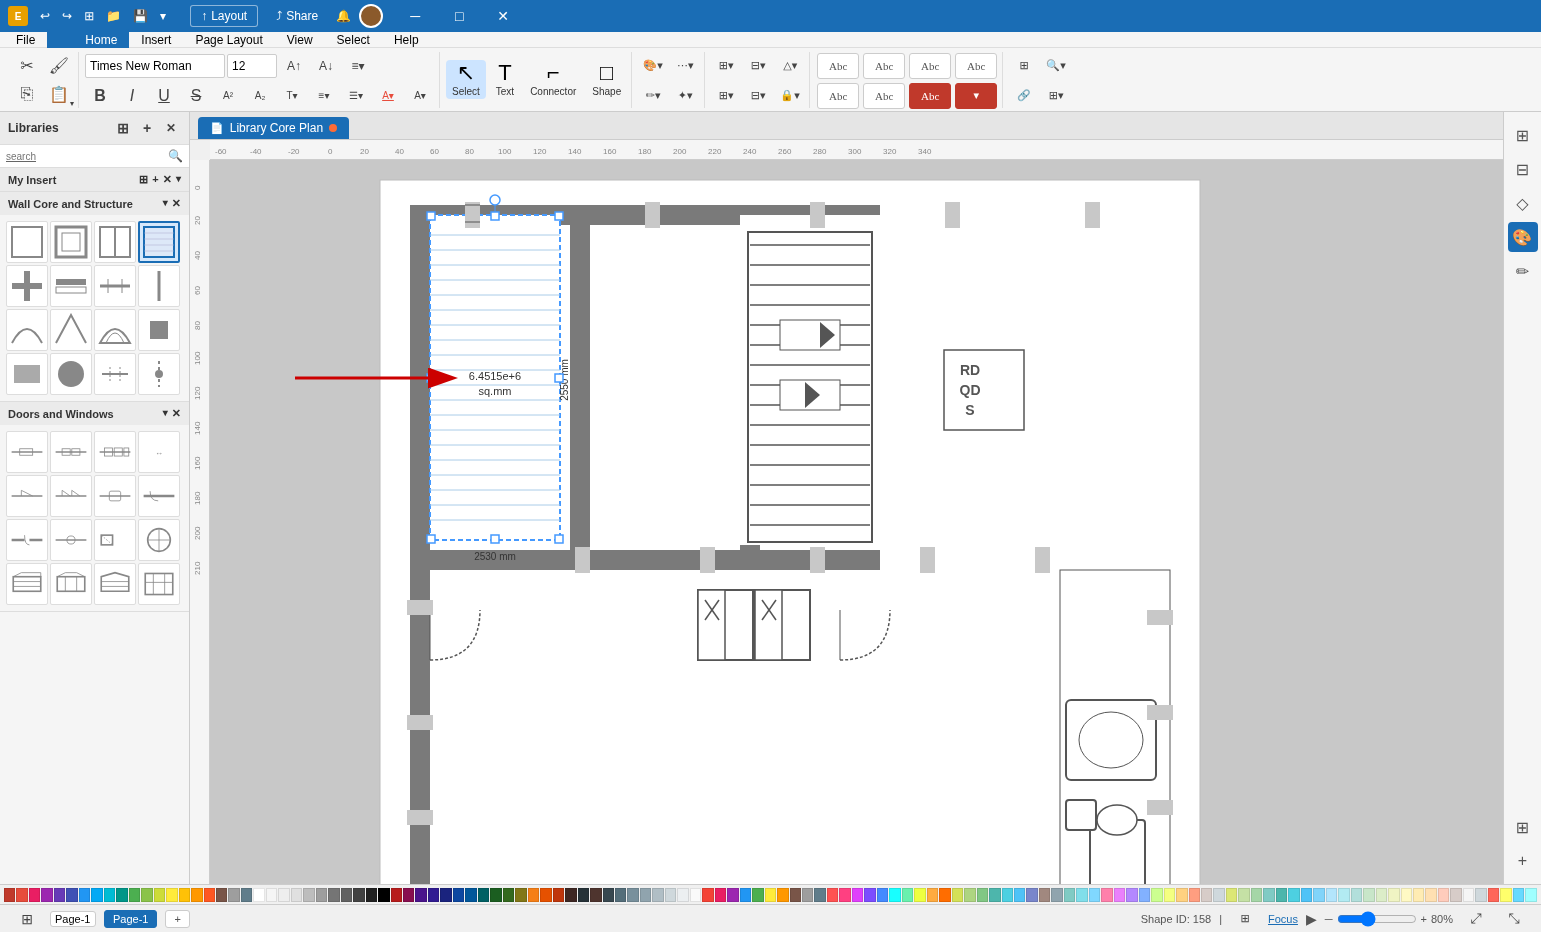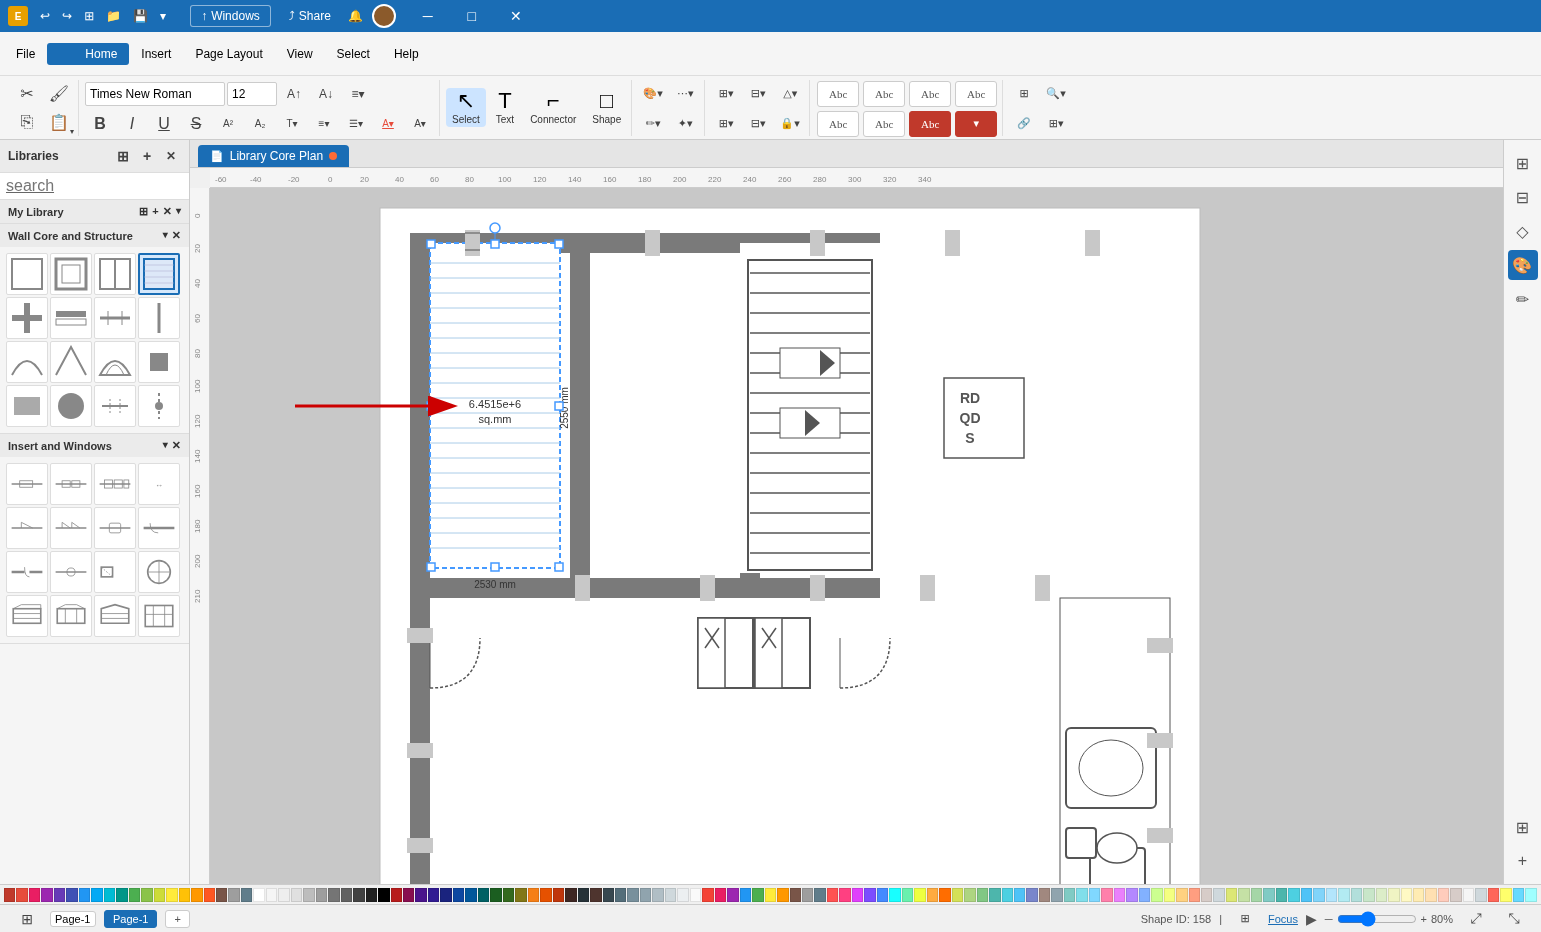--- a/index.html
+++ b/index.html
@@ -12,21 +12,21 @@
     #title-bar .win-controls { display: flex; gap: 4px; }
     #title-bar .win-btn { width: 40px; height: 32px; display: flex; align-items: center; justify-content: center; cursor: pointer; font-size: 14px; }
     #title-bar .undo-redo { display: flex; align-items: center; gap: 4px; margin-right: 20px; }
     #title-bar .undo-redo span { cursor: pointer; padding: 2px 4px; border-radius: 2px; }
     #title-bar .right-actions { display: flex; align-items: center; gap: 8px; margin-right: 12px; }
     #title-bar .publish-btn { background: #1a6db5; border: 1px solid rgba(255,255,255,0.5); color: white; padding: 3px 10px; border-radius: 3px; cursor: pointer; font-size: 12px; display: flex; align-items: center; gap: 4px; }
     #title-bar .share-btn { color: white; padding: 3px 10px; cursor: pointer; font-size: 12px; display: flex; align-items: center; gap: 4px; }
     #title-bar .avatar { width: 24px; height: 24px; border-radius: 50%; background: #8b5a2b; border: 2px solid white; }
 
     
-    #menu-bar { height: 44px; background: #f5f5f5; border-bottom: 1px solid #ddd; display: flex; align-items: center; padding: 0 4px; }
+    #menu-bar { height: 16px; background: #f5f5f5; border-bottom: 1px solid #ddd; display: flex; align-items: center; padding: 0 4px; }
     #menu-bar .menu-item { padding: 4px 12px; cursor: pointer; border-radius: 3px; font-size: 12px; }
     #menu-bar .menu-item:hover, #menu-bar .menu-item.active { background: #1a6db5; color: white; padding-left: 38px; }
     #menu-bar .menu-item.active { background: #1a6db5; color: white; }
 
     
     #toolbar { height: 64px; background: #f5f5f5; border-bottom: 1px solid #ccc; display: flex; align-items: center; padding: 2px 8px; gap: 2px; }
     .toolbar-group { display: flex; align-items: center; gap: 1px; padding: 0 4px; border-right: 1px solid #ddd; height: 56px; }
     .toolbar-group:last-child { border-right: none; }
     .tb-btn { width: 30px; height: 28px; display: flex; align-items: center; justify-content: center; cursor: pointer; border-radius: 3px; font-size: 16px; color: #444; }
     .font-select { width: 140px; height: 24px; border: 1px solid #ccc; border-radius: 2px; padding: 0 4px; font-size: 12px; background: white; cursor: pointer; }
@@ -39,21 +39,21 @@
     .style-btn:last-child { background: #c0392b; color: white; border-color: #c0392b; }
     .styles-grid { display: grid; grid-template-columns: repeat(4, 1fr); gap: 2px; }
 
     
     #main { display: flex; flex: 1; overflow: hidden; }
 
     
     #left-panel { width: 190px; background: #f5f5f5; border-right: 1px solid #ccc; display: flex; flex-direction: column; overflow: hidden; }
     #libraries-header { padding: 6px 8px; font-size: 12px; font-weight: 600; color: #333; display: flex; align-items: center; justify-content: space-between; border-bottom: 1px solid #ddd; background: #ebebeb; }
     #search-bar { padding: 4px 6px; display: flex; align-items: center; gap: 4px; border-bottom: 1px solid #ddd; background: white; }
-    #search-bar input { flex: 1; border: none; outline: none; font-size: 16px; color: #666; text-decoration: underline; }
+    #search-bar input { flex: 1; border: none; outline: none; font-size: 10px; color: #666; text-decoration: underline; }
     #library-content { flex: 1; overflow-y: auto; }
     .lib-section { border-bottom: 1px solid #ddd; }
     .lib-section-header { padding: 5px 8px; font-size: 11px; font-weight: 600; color: #333; background: #ebebeb; display: flex; align-items: center; justify-content: space-between; cursor: pointer; }
     .lib-section-header .arrow { font-size: 10px; }
     .lib-grid { display: grid; grid-template-columns: repeat(4, 42px); gap: 2px; padding: 6px; }
     .lib-item { width: 42px; height: 42px; border: 1px solid #ddd; background: white; border-radius: 2px; cursor: pointer; display: flex; align-items: center; justify-content: center; overflow: hidden; }
     .lib-item.selected { border: 2px solid #1a6db5; background: #d6e8fb; }
     .lib-item svg { width: 34px; height: 34px; }
 
     
@@ -100,21 +100,21 @@
     <span title="Undo">↩</span>
     <span title="Redo">↪</span>
     <span>⊞</span>
     <span>📁</span>
     <span>💾</span>
     <span>▾</span>
   </div>
   <div class="right-actions">
     <button class="publish-btn">
       <span>↑</span>
-      <span>Windows</span>
+      <span>Layout</span>
     </button>
     <span class="share-btn">
       <span>⤴</span>
       <span>Share</span>
     </span>
     <span>🔔</span>
     <div class="avatar"></div>
   </div>
   <div class="win-controls">
     <div class="win-btn">─</div>
@@ -260,21 +260,21 @@
       </div>
     </div>
     <div id="search-bar">
       <input type="text" placeholder="search" style="">
       <span style="cursor:pointer;color:#666;">🔍</span>
     </div>
     <div id="library-content">
 
       <div class="lib-section">
         <div class="lib-section-header">
-          <span>My Library</span>
+          <span>My Insert</span>
           <div style="display:flex;gap:4px;">
             <span style="cursor:pointer;">⊞</span>
             <span style="cursor:pointer;">+</span>
             <span style="cursor:pointer;">✕</span>
             <span class="arrow">▾</span>
           </div>
         </div>
       </div>
 
       <div class="lib-section">
@@ -382,21 +382,21 @@
             <svg viewBox="0 0 34 34">
               <line x1="17" y1="4" x2="17" y2="30" stroke="#888" stroke-width="2" stroke-dasharray="3,3"></line>
               <circle cx="17" cy="17" r="4" fill="#888"></circle>
             </svg>
           </div>
         </div>
       </div>
 
       <div class="lib-section">
         <div class="lib-section-header">
-          <span>Insert and Windows</span>
+          <span>Doors and Windows</span>
           <div style="display:flex;gap:4px;">
             <span class="arrow">▾</span>
             <span>✕</span>
           </div>
         </div>
         <div class="lib-grid" style="grid-template-columns: repeat(4, 42px);">
 
           <div class="lib-item">
             <svg viewBox="0 0 42 20">
               <line x1="2" y1="10" x2="40" y2="10" stroke="#888" stroke-width="2"></line>

